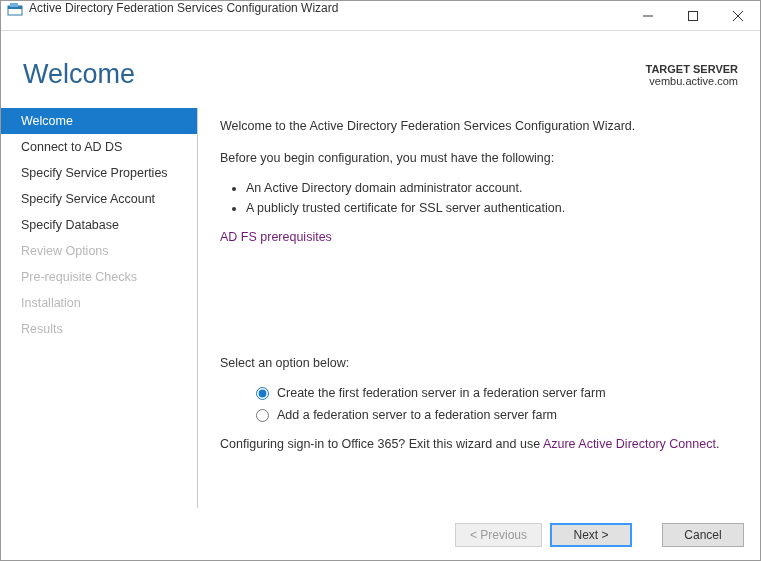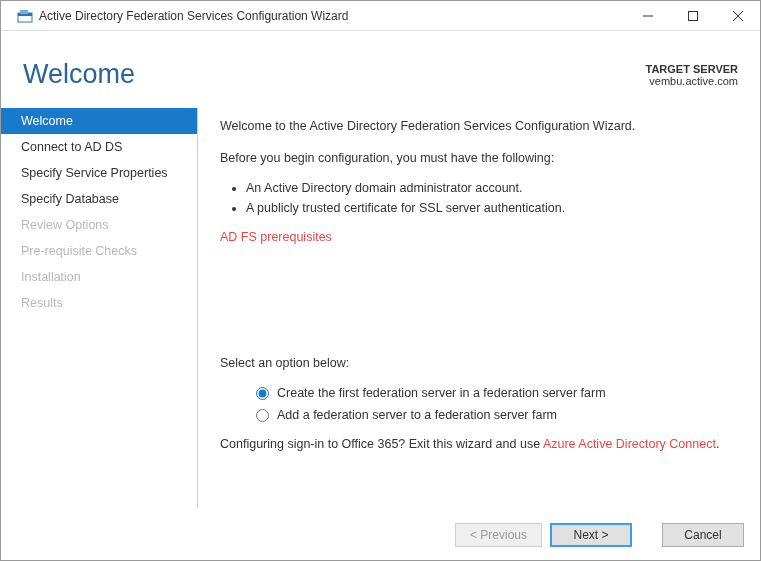--- a/index.html
+++ b/index.html
@@ -13,22 +13,21 @@
     height: 561px;
     border: 1px solid #999;
     display: flex;
     flex-direction: column;
     overflow: hidden;
   }
   
   .titlebar {
     height: 30px;
     display: flex;
-    align-items: center;
-    padding-left: 16px;
+    padding-left: 6px;
     border-bottom: 1px solid #ddd;
     background: #fff;
   }
   .titlebar .icon {
     width: 16px; height: 16px; margin-right: 6px;
     display: inline-flex; align-items: center; justify-content: center;
   }
   .titlebar .title {
     flex: 1;
     font-size: 12px;
@@ -91,21 +90,21 @@
   .content {
     flex: 1;
     padding: 10px 22px 10px 22px;
     font-size: 12.5px;
     color: #333;
     position: relative;
   }
   .content p { margin: 0 0 14px 0; line-height: 1.4; }
   .content ul { margin: 4px 0 14px 0; padding-left: 26px; }
   .content li { margin: 6px 0; }
-  .link { color: #ef4444; text-decoration: none; }
+  .link { color: #701a75; text-decoration: none; }
   .option-section { margin-top: 108px; }
   .radio-row {
     display: flex; align-items: center;
     margin: 8px 0;
     padding-left: 36px;
   }
   .radio-row input { margin: 0 8px 0 0; accent-color: #1979ca; }
   
   .footer {
     height: 52px;
@@ -172,20 +171,21 @@
     <div class="label">TARGET SERVER</div>
     <div>vembu.active.com</div>
   </div>
 </div>
 
 <div class="main">
   <div class="sidebar">
     <div class="step active">Welcome</div>
     <div class="step">Connect to AD DS</div>
     <div class="step">Specify Service Properties</div>
+    <div class="step">Specify Service Account</div>
     <div class="step">Specify Database</div>
     <div class="step disabled">Review Options</div>
     <div class="step disabled">Pre-requisite Checks</div>
     <div class="step disabled">Installation</div>
     <div class="step disabled">Results</div>
   </div>
 
   <div class="content-wrap">
     <div class="content">
       <p>Welcome to the Active Directory Federation Services Configuration Wizard.</p>

